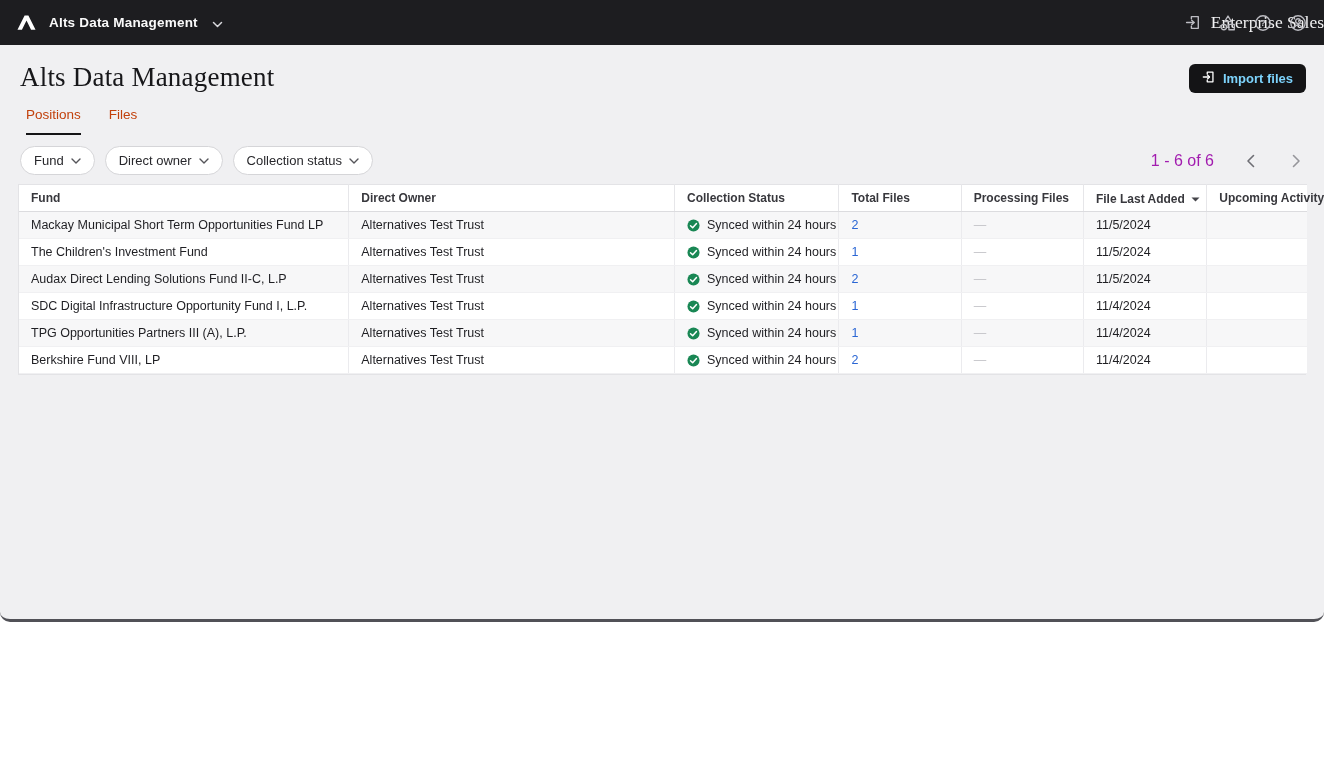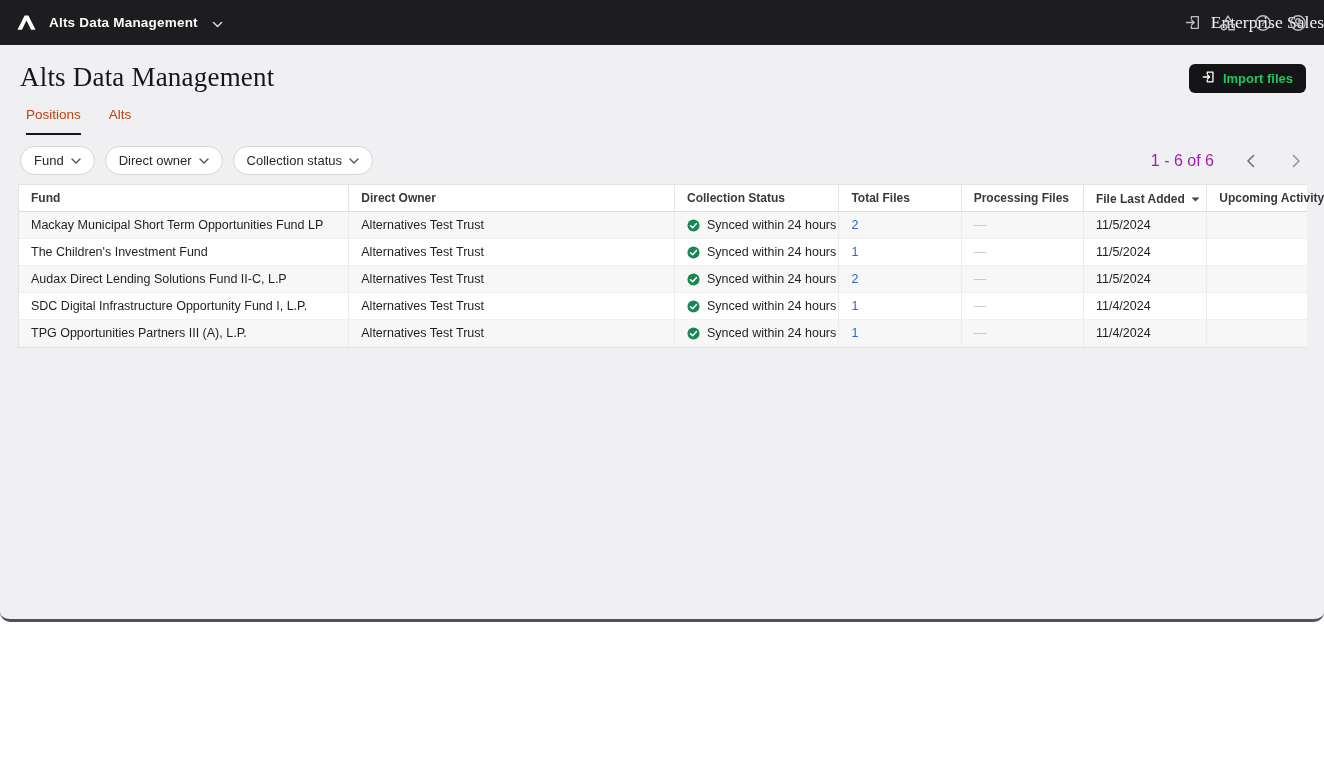--- a/index.html
+++ b/index.html
@@ -15,21 +15,21 @@
   .app-title { color:#fafafa; font-size:13.5px; font-weight:700; letter-spacing:.2px; }
   .brand .chev { margin-left:2px; }
   .center-title { position:absolute; left:0; right:0; text-align:right;
                   font-family:"Liberation Serif", serif; font-size:17.5px; color:#f2f2f3; pointer-events:none; }
   .topbar-icons { margin-left:auto; display:flex; align-items:center; gap:15px; z-index:2; }
   .tb-icon { width:20px; height:20px; display:flex; align-items:center; justify-content:center; cursor:pointer; }
 
   
   .page-head { display:flex; align-items:flex-start; justify-content:space-between; padding:17px 18px 0 20px; }
   .page-title { font-family:"Liberation Serif", serif; font-size:27px; font-weight:500; color:#17171a; letter-spacing:.2px; }
-  .import-btn { display:flex; align-items:center; gap:7px; background:#141416; color:#22c55e; border:none;
+  .import-btn { display:flex; align-items:center; gap:7px; background:#141416; color:#7dd3fc; border:none;
                 border-radius:6px; height:29px; padding:0 13px; font-size:13px; font-weight:700;
                 font-family:"Liberation Sans", sans-serif; cursor:pointer; margin-top:2px; }
 
   
   .tabs { display:flex; gap:28px; padding:0 0 0 26px; margin-top:14px; }
   .tab { font-size:13.5px; color:#c2410c; padding-bottom:11px; cursor:pointer; border-bottom:2.5px solid transparent; }
   .tab.active { border-bottom-color:#141416; font-weight:400; }
 
   
   .filter-row { display:flex; align-items:center; margin-top:11px; padding:0 18px 0 20px; }
@@ -121,21 +121,21 @@
           <path d="M1.5 8h7"></path>
             <path d="M6.3 5.8 8.5 8l-2.2 2.2"></path>
         </svg>
       </span>
       <span>Import files</span>
     </button>
   </div>
 
   <div class="tabs">
     <div class="tab active">Positions</div>
-    <div class="tab">Alts</div>
+    <div class="tab">Files</div>
   </div>
 
   <div class="filter-row">
     <div class="pills">
       <div class="pill">
         <span>Fund</span>
         <svg width="10" height="6" viewBox="0 0 10 6">
             <polyline points="1,1 5,5 9,1" fill="none" stroke="#55555a" stroke-width="1.4" stroke-linecap="round" stroke-linejoin="round"></polyline>
           </svg>
       </div>
@@ -272,17 +272,34 @@
                   <polyline points="3.8,7.2 6.1,9.4 10.2,4.8" fill="none" stroke="#fff" stroke-width="1.6" stroke-linecap="round" stroke-linejoin="round"></polyline>
                 </svg>
                 <span>Synced within 24 hours</span>
               </span>
             </td>
           <td><a class="file-link">1</a></td>
           <td class="dash">—</td>
           <td>11/4/2024</td>
           <td></td>
         </tr>
+        <tr>
+          <td>Berkshire Fund VIII, LP</td>
+          <td>Alternatives Test Trust</td>
+          <td>
+              <span class="status-cell">
+                <svg width="13" height="13" viewBox="0 0 14 14">
+                  <circle cx="7" cy="7" r="6.5" fill="#198754"></circle>
+                  <polyline points="3.8,7.2 6.1,9.4 10.2,4.8" fill="none" stroke="#fff" stroke-width="1.6" stroke-linecap="round" stroke-linejoin="round"></polyline>
+                </svg>
+                <span>Synced within 24 hours</span>
+              </span>
+            </td>
+          <td><a class="file-link">2</a></td>
+          <td class="dash">—</td>
+          <td>11/4/2024</td>
+          <td></td>
+        </tr>
       </tbody>
     </table>
   </div>
 
 </div>
 
 </body></html>

